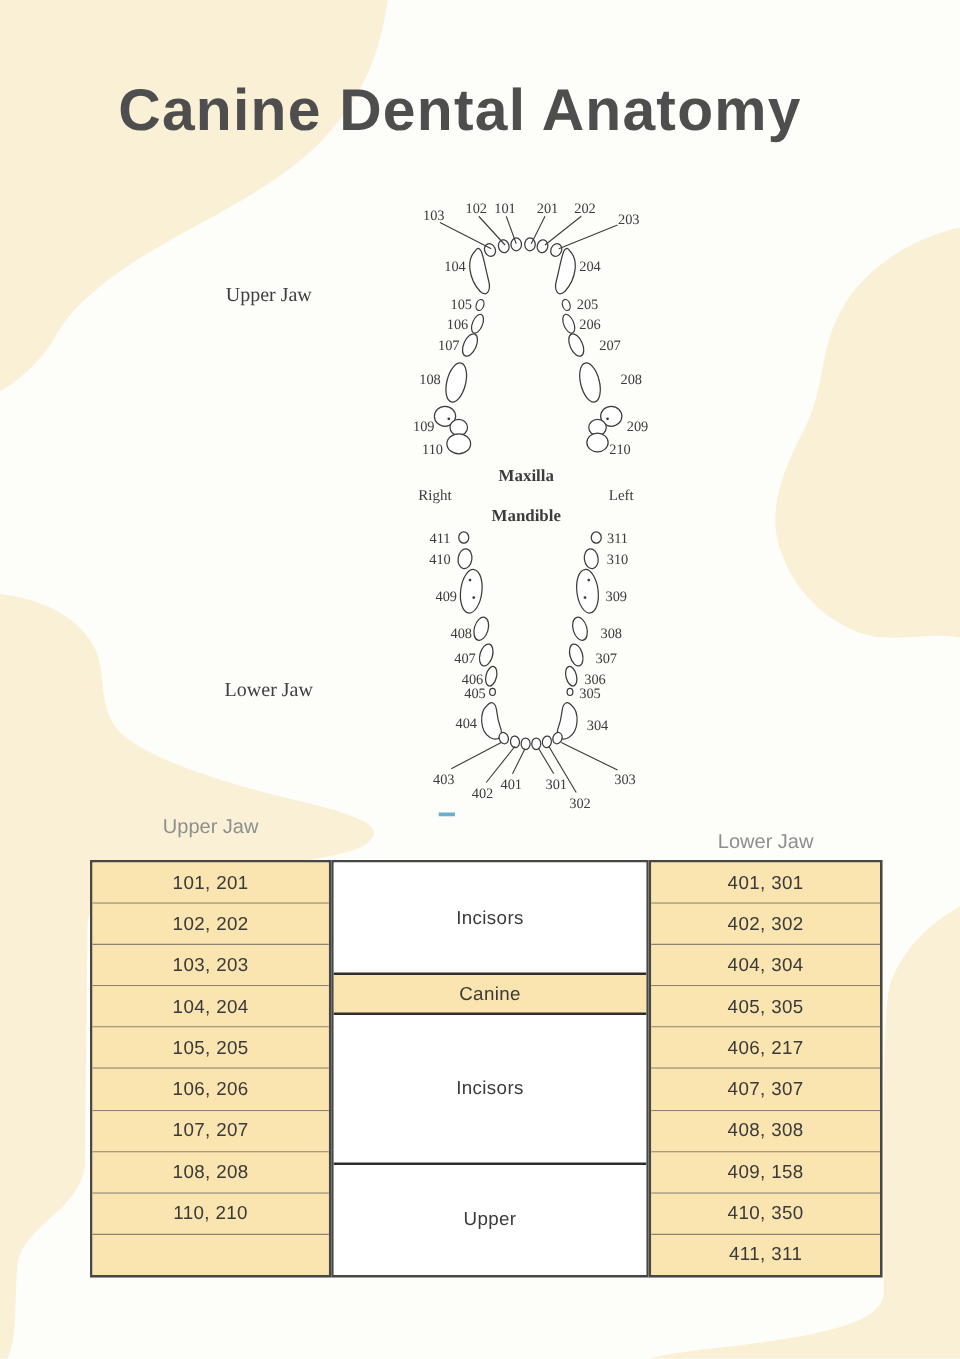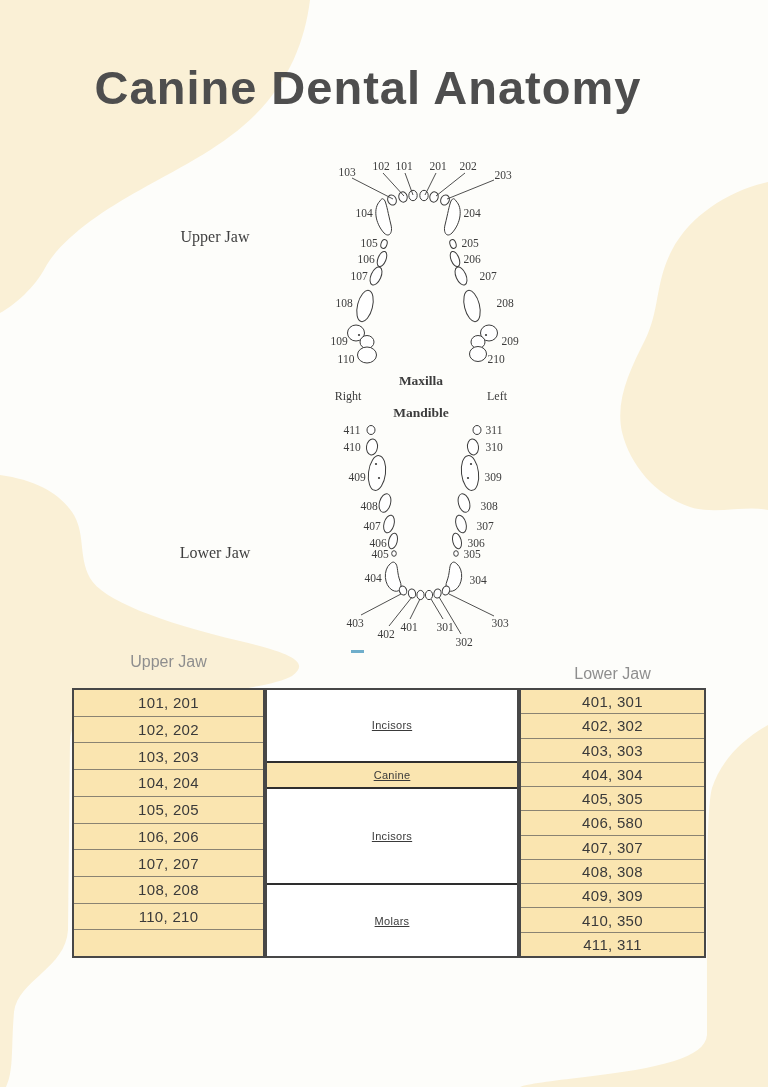--- a/index.html
+++ b/index.html
@@ -20,31 +20,31 @@
   #lower-side-label{left:145px;top:544px;}
   #tooth-diagram{position:absolute;left:320px;top:150px;}
   #tooth-diagram text{font-family:"Liberation Serif",serif;fill:var(--ink);}
   .tooth-num{font-size:11.5px;}
   .center-label{font-size:13.5px;font-weight:bold;}
   .side-small{font-size:12px;}
   #accent-dash{position:absolute;left:351px;top:650px;width:13px;height:3px;background:var(--dash);}
   .col-header{position:absolute;font-size:16px;color:var(--header-gray);text-align:center;}
   #upper-col-header{left:72px;top:653px;width:193px;}
   #lower-col-header{left:519px;top:665px;width:187px;}
-  .tcol{position:absolute;top:688px;height:270px;display:flex;flex-direction:column;
+  .tcol{position:absolute;top:688px;height:334px;display:flex;flex-direction:column;
         border:2px solid var(--border-dark);box-sizing:border-box;background:var(--cellfill);}
   #col-upper{left:72px;width:193px;}
   #col-types{left:265px;width:254px;background:#fff;}
   #col-lower{left:519px;width:187px;}
   .cell{flex:1 1 0;display:flex;align-items:center;justify-content:center;
         background:var(--cellfill);border-bottom:1px solid var(--row-line);
         font-size:15px;color:#3a3a3a;letter-spacing:.3px;}
   .cell:last-child{border-bottom:none;}
   .section{display:flex;align-items:center;justify-content:center;background:#fff;
-        border-bottom:2.5px solid #2e2e2e;font-size:11px;color:#3a3a3a;letter-spacing:.3px;text-decoration:underline;}
+        border-bottom:2.5px solid #2e2e2e;font-size:15px;color:#3a3a3a;letter-spacing:.3px;}
   .section.hl{background:var(--cellfill);}
   .section:last-child{border-bottom:none;}
 </style>
 </head>
 <body>
 
 <svg id="blob-layer" viewBox="0 0 768 1087" xmlns="http://www.w3.org/2000/svg">
   <path class="blob" d="M0,0 L310,0 C305,40 290,80 255,115 C225,145 185,165 140,190 C100,212 60,240 45,268 C35,287 15,305 0,313 Z" fill="#FAF0D6"></path>
   <path class="blob" d="M768,182 C730,190 690,215 672,250 C655,282 660,310 645,340 C630,370 615,400 622,432 C630,465 655,495 690,507 C715,515 745,505 768,510 Z" fill="#FAF0D6"></path>
   <path class="blob" d="M0,475 C35,480 58,492 72,512 C86,532 78,556 90,578 C102,600 160,622 240,641 C300,655 308,664 292,676 C268,690 170,697 118,704 C88,709 72,718 70,740 L68,930 C66,968 18,980 14,1012 C11,1048 14,1070 6,1087 L0,1087 Z" fill="#FAF0D6"></path>
@@ -187,27 +187,26 @@
     <div class="cell">106, 206</div>
     <div class="cell">107, 207</div>
     <div class="cell">108, 208</div>
     <div class="cell">110, 210</div>
     <div class="cell"></div>
   </div>
 <div id="col-types" class="tcol">
     <div class="section" style="flex: 3 1 0px;">Incisors</div>
     <div class="section hl" style="flex: 1 1 0px;">Canine</div>
     <div class="section" style="flex: 4 1 0px;">Incisors</div>
-    <div class="section" style="flex: 3 1 0px;">Molars</div>
+    <div class="section" style="flex: 3 1 0px;">Upper</div>
   </div>
 <div id="col-lower" class="tcol">
     <div class="cell">401, 301</div>
     <div class="cell">402, 302</div>
-    <div class="cell">403, 303</div>
     <div class="cell">404, 304</div>
     <div class="cell">405, 305</div>
-    <div class="cell">406, 580</div>
+    <div class="cell">406, 217</div>
     <div class="cell">407, 307</div>
     <div class="cell">408, 308</div>
-    <div class="cell">409, 309</div>
+    <div class="cell">409, 158</div>
     <div class="cell">410, 350</div>
     <div class="cell">411, 311</div>
   </div>
 
 </body></html>

